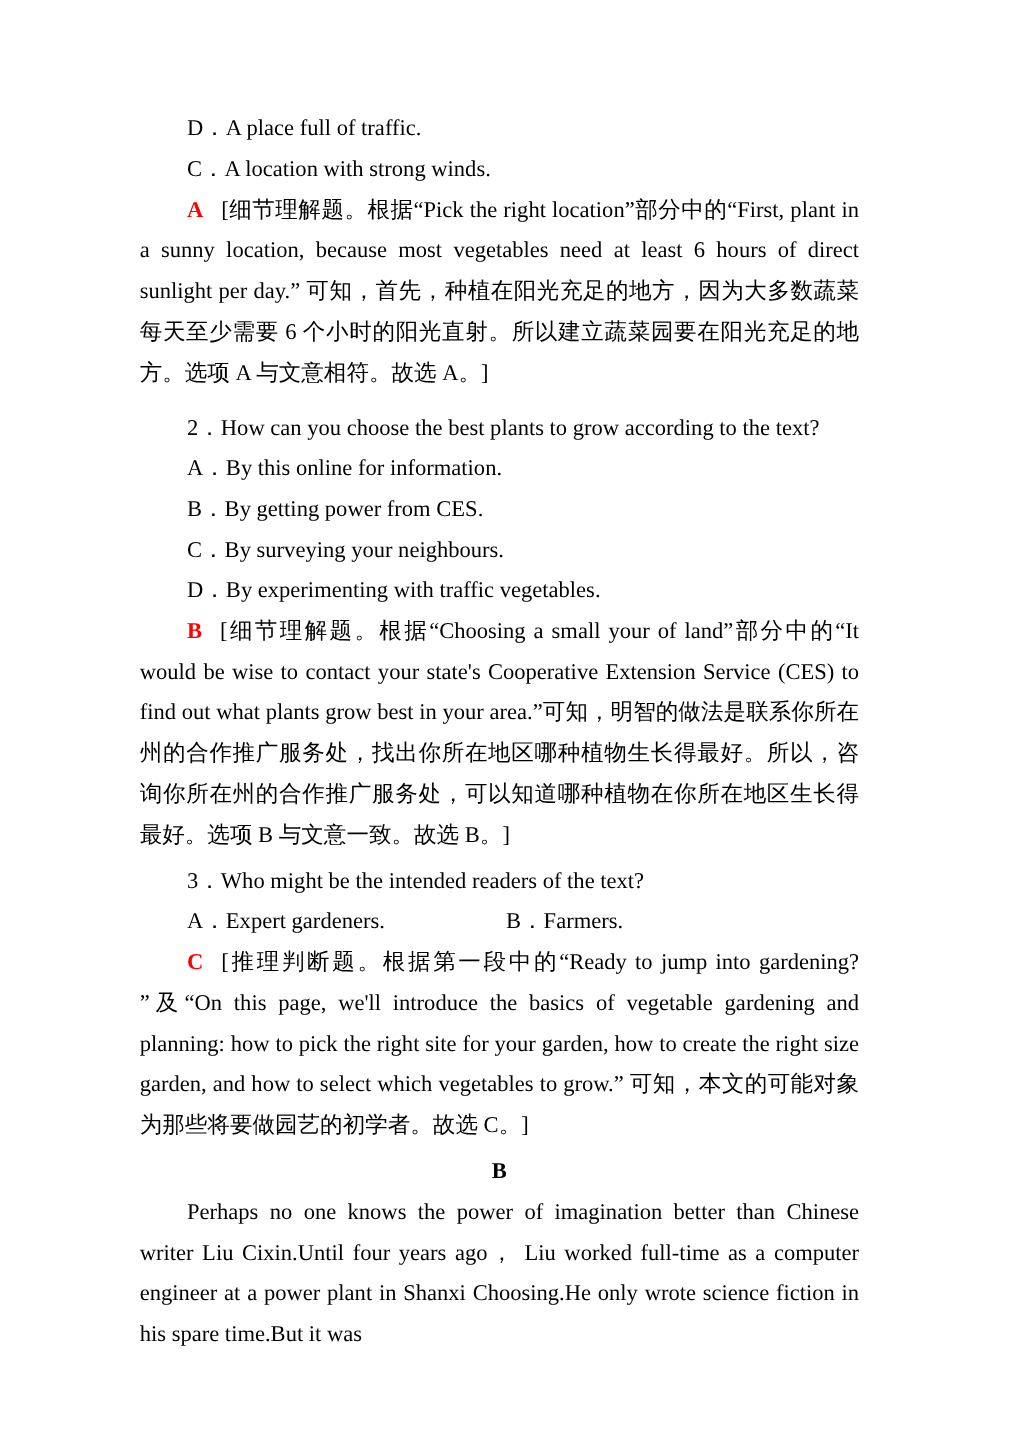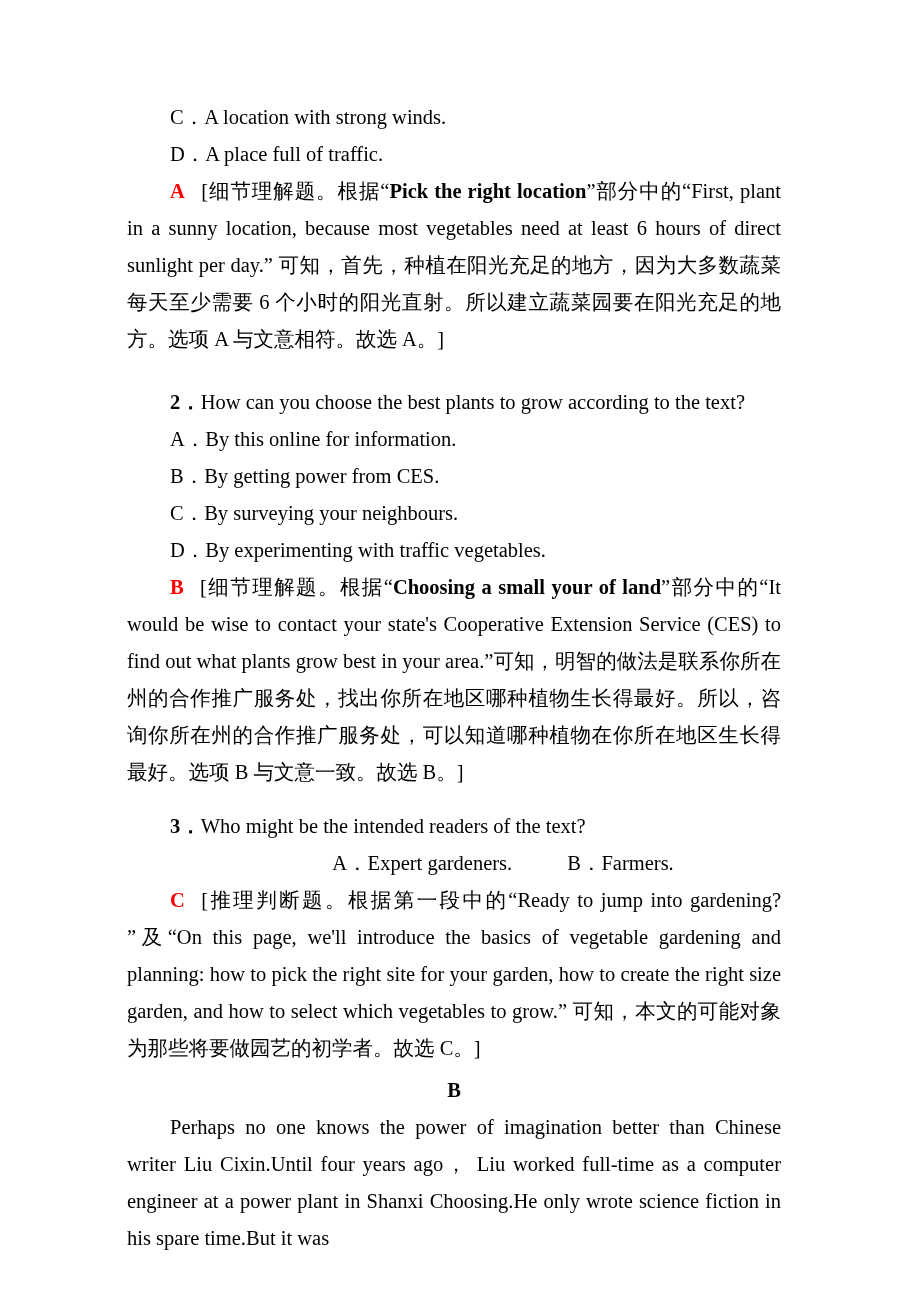--- a/index.html
+++ b/index.html
@@ -25,52 +25,52 @@
   }
   p {
     margin: 0;
     line-height: 37px;
     text-align: justify;
     text-indent: 43px;
   }
   .single {
     text-align: left;
   }
-  .b { font-weight: bold; }
+  .b { font-weight: normal; }
   .ansletter {
     color: var(--answer-red, #ff0000);
     font-weight: bold;
     margin-right: 0.8em;
   }
-  .block-q2 { margin-top: 26px; }
-  .block-q3 { margin-top: 17px; }
+  .block-q2 { margin-top: 13px; }
+  .block-q3 { margin-top: 5px; }
   .optrow {
     text-indent: 0;
     padding-left: 43px;
-    text-align: center;
+    text-align: left;
   }
   .optrow .col1 {
     display: inline-block;
     width: 290px;
   }
   .heading-b {
     text-indent: 0;
     text-align: center;
     font-weight: bold;
     margin-top: 5px;
   }
 </style>
 </head>
 <body>
 
 <div class="page">
   <div class="content">
 
+    <p class="single"><span>D．</span><span>A place full of traffic.</span></p>
     <p class="single"><span>C．</span><span>A location with strong winds.</span></p>
-    <p class="single"><span>D．</span><span>A place full of traffic.</span></p>
 
     <p><span class="ansletter">A</span><span>[细节理解题。根据“</span><span class="b">Pick the right location</span><span>”部分中的“First, plant in a sunny location, because most vegetables need at least 6 hours of direct sunlight per day.” 可知，首先，种植在阳光充足的地方，因为大多数蔬菜每天至少需要 6 个小时的阳光直射。所以建立蔬菜园要在阳光充足的地方。选项 A 与文意相符。故选 A。]</span></p>
 
     <div class="block-q2">
       <p class="single"><span class="b">2．</span><span>How can you choose the best plants to grow according to the text?</span></p>
       <p class="single"><span>A．</span><span>By this online for information.</span></p>
       <p class="single"><span>B．</span><span>By getting power from CES.</span></p>
       <p class="single"><span>C．</span><span>By surveying your neighbours.</span></p>
       <p class="single"><span>D．</span><span>By experimenting with traffic vegetables.</span></p>
     </div>

